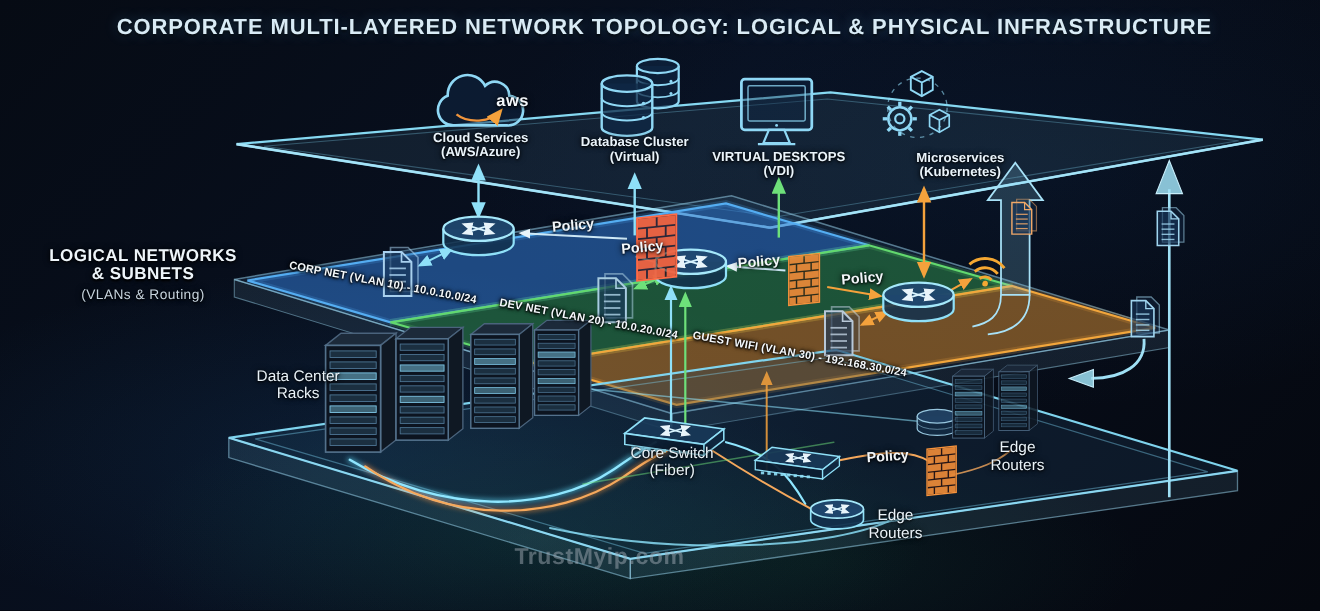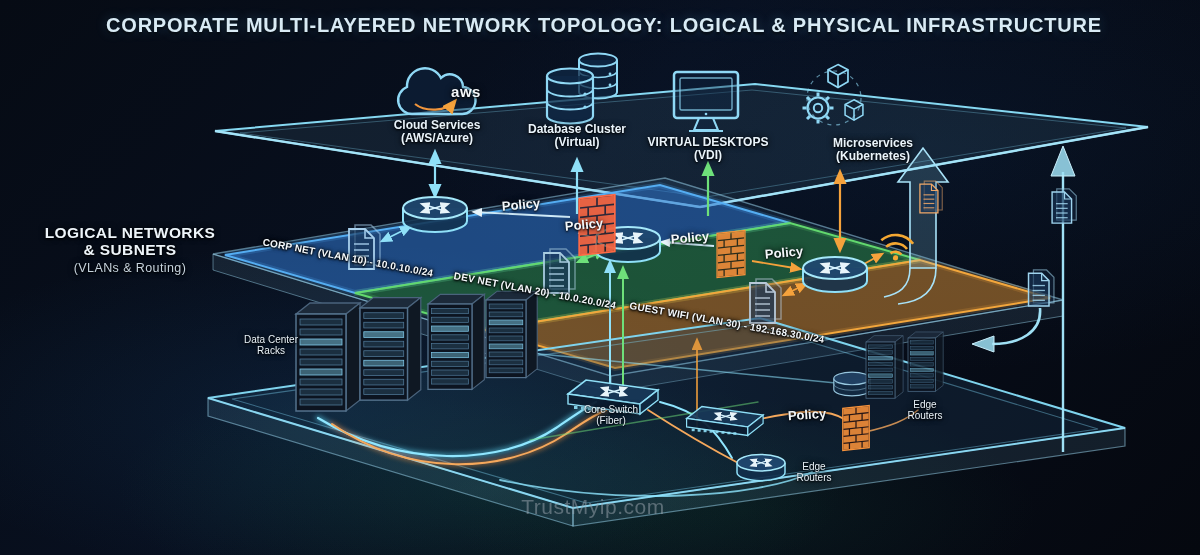--- a/index.html
+++ b/index.html
@@ -18,23 +18,23 @@
        text-shadow:0 0 6px rgba(0,0,0,.95),0 1px 2px #000;line-height:1.12;white-space:nowrap;}
   .lbl span{display:block;}
   .title{font-size:20px;font-weight:bold;letter-spacing:.8px;color:#d9ebf5;
          text-shadow:0 0 12px rgba(120,200,255,.28),0 2px 3px #000;}
   .side{font-size:15.5px;font-weight:bold;letter-spacing:.4px;}
   .side .sub{font-size:12.5px;font-weight:normal;color:#c6d3dd;margin-top:2px;}
   .svc{font-size:12px;font-weight:bold;color:#eaf4fb;}
   .vlan{font-size:10px;font-weight:bold;letter-spacing:.2px;color:#f4f8fb;
         text-shadow:0 0 5px rgba(0,0,0,1),0 1px 2px #000,0 0 3px #000;}
   .policy{font-size:13px;font-weight:bold;color:#f2f6f9;}
-  .phys{font-size:10px;color:#e9f2f8;}
-  .watermark{font-size:21px;font-weight:normal;color:rgba(158,168,178,.5);
-             text-shadow:none;letter-spacing:.5px;margin-left:48px;}
+  .phys{font-size:14px;color:#e9f2f8;}
+  .watermark{font-size:21px;font-weight:bold;color:rgba(158,168,178,.5);
+             text-shadow:none;letter-spacing:.5px;}
   .aws{font-size:15px;font-weight:bold;color:#f4f8fb;letter-spacing:.5px;}
 </style>
 </head>
 <body>
 
 <div id="stage">
 
 <svg width="1200" height="555" viewBox="0 0 1200 555">
   <defs>
     <marker id="mc" markerWidth="8" markerHeight="8" refX="5.5" refY="3" orient="auto-start-reverse">

